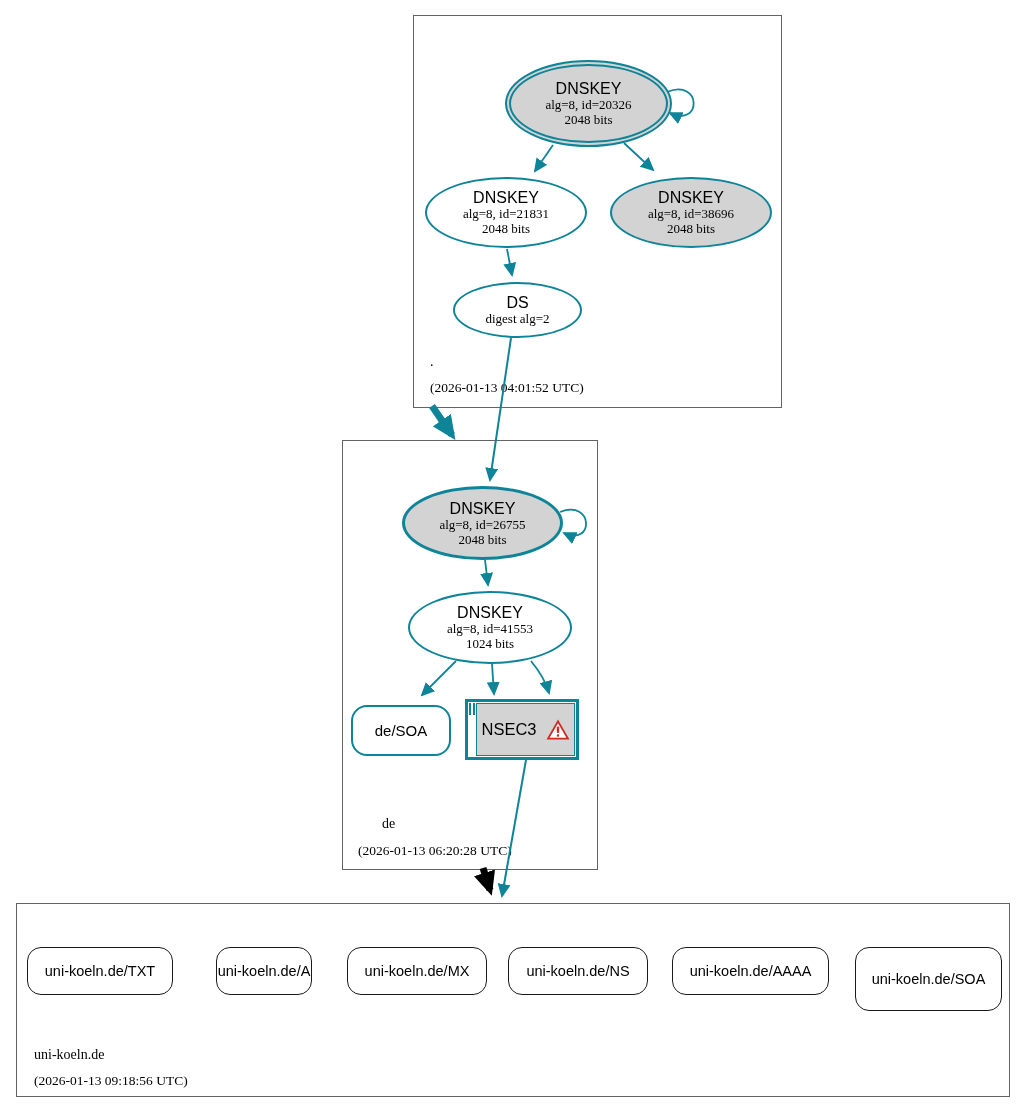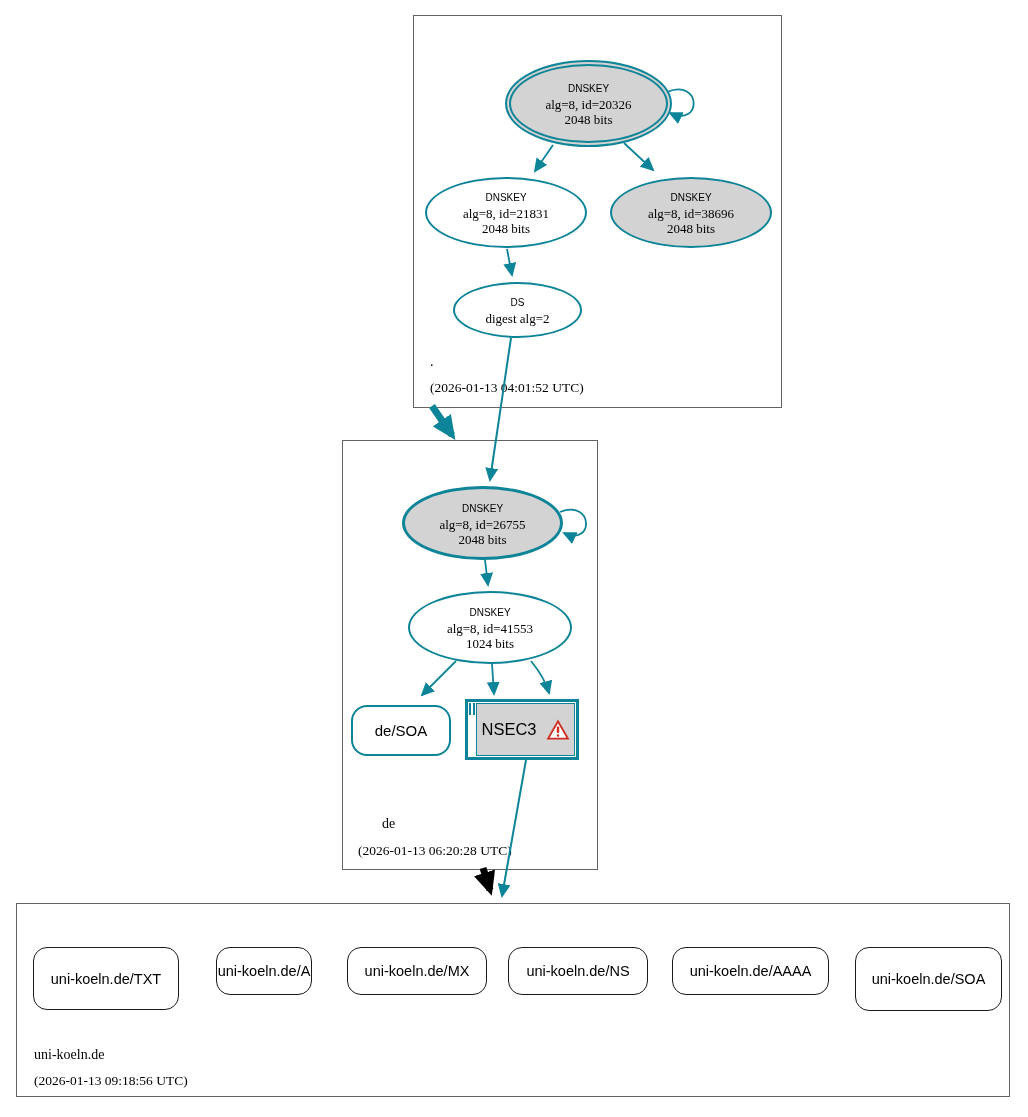--- a/index.html
+++ b/index.html
@@ -17,21 +17,21 @@
   .zone-name{position:absolute;font-family:"Liberation Serif",serif;font-size:14px;color:#000;}
   .zone-ts{position:absolute;font-family:"Liberation Serif",serif;font-size:13.5px;color:#000;white-space:nowrap;}
 
   #edges{position:absolute;left:0;top:0;pointer-events:none;}
 
   .ellipse{position:absolute;border-radius:50%;display:flex;flex-direction:column;
     align-items:center;justify-content:center;text-align:center;background:#fff;
     border:2px solid var(--teal);}
   .ellipse.gray{background:var(--node-fill);border-width:2.5px;}
   .ellipse.double::before{content:"";position:absolute;inset:2px;border:2.5px solid var(--teal);border-radius:50%;}
-  .node-title{font-family:"Liberation Sans",sans-serif;font-size:10px;color:#000;line-height:17px;}
+  .node-title{font-family:"Liberation Sans",sans-serif;font-size:16px;color:#000;line-height:17px;}
   .node-detail{font-family:"Liberation Serif",serif;font-size:13px;color:#000;line-height:15px;}
 
   .rrset{position:absolute;border:1.6px solid #1a1a1a;border-radius:14px;background:#fff;
     display:flex;align-items:center;justify-content:center;
     font-size:14.5px;color:#000;white-space:nowrap;}
   .rrset.teal{border:2px solid var(--teal);border-radius:16px;font-size:15px;}
 
   .nsec3{position:absolute;background:#ffffff;border:3px solid var(--teal);
     display:flex;flex-direction:row;padding:1px;gap:1px;}
   .nsec3-cells{display:flex;gap:2px;height:12px;}
@@ -139,21 +139,21 @@
       <span>NSEC3</span>
       <svg width="24" height="21" viewBox="0 0 24 21">
         <path d="M12,0.5 L23.5,20.5 L0.5,20.5 Z" style="fill:var(--warn-red,#d02b20)"></path>
         <path d="M12,4.2 L20.4,18.7 L3.6,18.7 Z" fill="#ffffff"></path>
         <rect x="10.8" y="7.5" width="2.4" height="6.5" rx="1" style="fill:var(--warn-red,#d02b20)"></rect>
         <rect x="10.8" y="15.3" width="2.4" height="2.4" rx="1" style="fill:var(--warn-red,#d02b20)"></rect>
       </svg>
     </div>
   </div>
 
-  <div class="rrset" style="left:33px;top:947px;width:146px;height:63px;">
+  <div class="rrset" style="left:27px;top:947px;width:146px;height:48px;">
     <span>uni-koeln.de/TXT</span>
   </div>
   <div class="rrset" style="left:216px;top:947px;width:96px;height:48px;">
     <span>uni-koeln.de/A</span>
   </div>
   <div class="rrset" style="left:347px;top:947px;width:140px;height:48px;">
     <span>uni-koeln.de/MX</span>
   </div>
   <div class="rrset" style="left:508px;top:947px;width:140px;height:48px;">
     <span>uni-koeln.de/NS</span>

